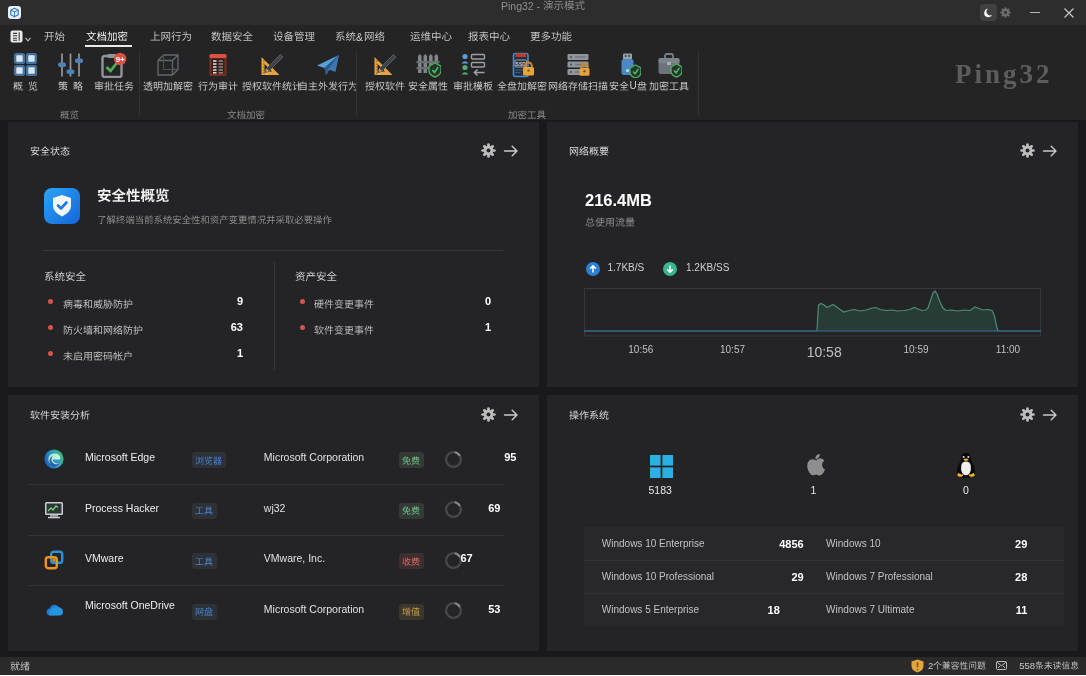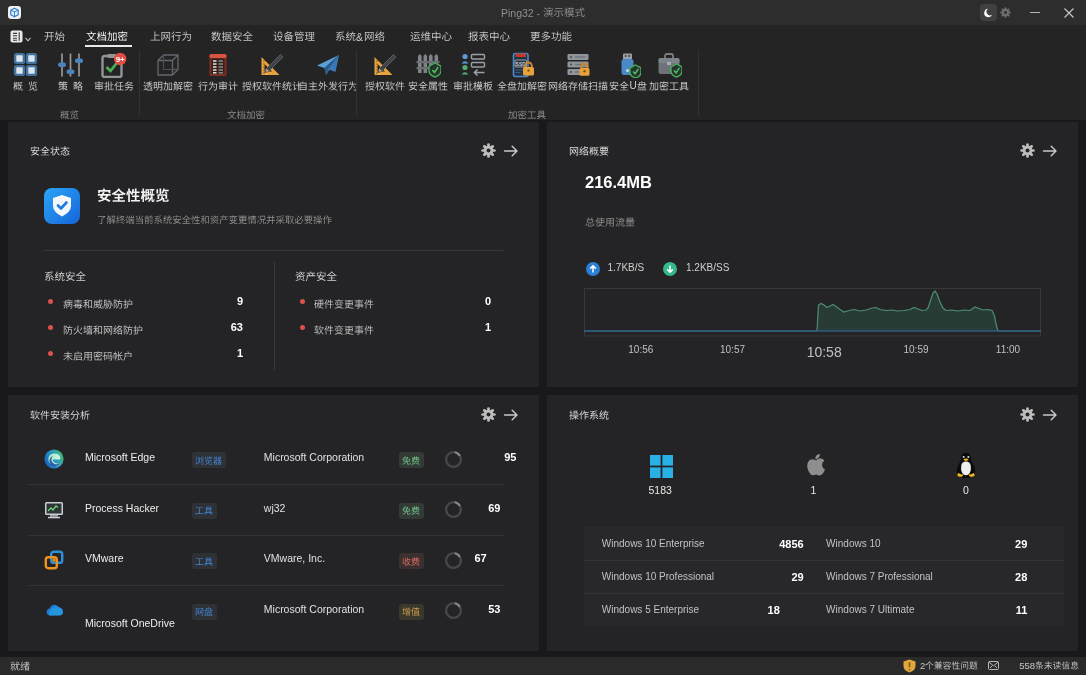--- a/index.html
+++ b/index.html
@@ -25,21 +25,21 @@
 </style></head><body>
 <div id="app">
     <div id="titlebar">
       <div class="abs" style="left:8px;top:6px">
         <svg width="13" height="13" viewBox="0 0 13 13">
           <rect x="0" y="0" width="13" height="13" rx="3.2" fill="#eef1f4"></rect>
           <path d="M6.5 2.2 L10.2 4.3 V8.7 L6.5 10.8 L2.8 8.7 V4.3 Z" fill="none" stroke="#2f7fd6" stroke-width="1.2" stroke-linejoin="round"></path>
           <path d="M6.5 5.8 L2.9 4.4 M6.5 5.8 L10.1 4.4 M6.5 5.8 V10.6" stroke="#2f7fd6" stroke-width="1" fill="none"></path>
         </svg>
       </div>
-      <div class="abs" style="left:0;top:0;width:1086px;height:25px;display:flex;align-items:center;justify-content:center;font-size:10.5px;color:#8f8f8f">Ping32&nbsp;-&nbsp;<svg class="zh" width="42.0" height="10.5" viewBox="0 0 4000 1000">
+      <div class="abs" style="left:0;top:0;width:1086px;height:25px;display:flex;align-items:flex-start;justify-content:center;font-size:10.5px;color:#8f8f8f">Ping32&nbsp;-&nbsp;<svg class="zh" width="42.0" height="10.5" viewBox="0 0 4000 1000">
           <use href="#gR6F14" x="0"></use>
           <use href="#gR793A" x="1000"></use>
           <use href="#gR6A21" x="2000"></use>
           <use href="#gR5F0F" x="3000"></use>
         </svg></div>
       <div class="abs" style="left:980px;top:4px;width:17px;height:17px;background:#404042;border-radius:4px"></div>
       <div class="abs" style="left:983.5px;top:7.5px">
         <svg width="10" height="10" viewBox="0 0 10 10">
           <path d="M8.2 6.8 A4.2 4.2 0 1 1 4.2 0.8 A3.6 3.6 0 0 0 8.2 6.8Z" fill="#fff"></path>
         </svg>
@@ -475,20 +475,21 @@
         </svg>
       </div>
       <div class="rgl" style="left:496.5px;width:60px">
         <svg class="zh" width="38.0" height="9.5" viewBox="0 0 4000 1000">
           <use href="#gR52A0" x="0"></use>
           <use href="#gR5BC6" x="1000"></use>
           <use href="#gR5DE5" x="2000"></use>
           <use href="#gR5177" x="3000"></use>
         </svg>
       </div>
+      <div class="abs" style="left:955px;top:11px;font-size:27px;font-weight:600;color:#5d5d5d;letter-spacing:3px;font-family:&quot;Liberation Serif&quot;,serif">Ping32</div>
     </div>
     <div class="panel" style="left:8px;top:122px;width:531px;height:265px">
       <div class="abs" style="left:21.5px;top:22px;height:14px;display:flex;align-items:center;color:#dedede">
         <svg class="zh" width="40.0" height="10.0" viewBox="0 0 4000 1000">
           <use href="#gR5B89" x="0"></use>
           <use href="#gR5168" x="1000"></use>
           <use href="#gR72B6" x="2000"></use>
           <use href="#gR6001" x="3000"></use>
         </svg>
       </div>
@@ -652,21 +653,21 @@
             <circle cx="8" cy="8" r="5.1" fill="#bdbdbd"></circle>
             <circle cx="8" cy="8" r="2.1" fill="#242427"></circle>
           </g>
         </svg>
       </div>
       <div class="abs" style="left:494px;top:19.5px">
         <svg width="18" height="18" viewBox="0 0 18 18">
           <path d="M2.5 9 H15 M10.2 4.2 L15 9 L10.2 13.8" stroke="#c8c8c8" stroke-width="1.4" fill="none" stroke-linecap="round" stroke-linejoin="round"></path>
         </svg>
       </div>
-      <div class="abs" style="left:38px;top:51px;font-size:16.5px;font-weight:bold;color:#fff">216.4MB</div>
+      <div class="abs" style="left:38px;top:69px;font-size:16.5px;font-weight:bold;color:#fff">216.4MB</div>
       <div class="abs" style="left:38px;top:91px;color:#8f8f8f"><svg class="zh" width="50.0" height="10.0" viewBox="0 0 5000 1000">
           <use href="#gR603B" x="0"></use>
           <use href="#gR4F7F" x="1000"></use>
           <use href="#gR7528" x="2000"></use>
           <use href="#gR6D41" x="3000"></use>
           <use href="#gR91CF" x="4000"></use>
         </svg></div>
       <div class="abs" style="left:38.5px;top:139.5px">
         <svg width="14" height="14" viewBox="0 0 14 14">
           <circle cx="7" cy="7" r="7" fill="#2b7fd4"></circle>
@@ -817,28 +818,28 @@
             <use href="#gR6536" x="0"></use>
             <use href="#gR8D39" x="1000"></use>
           </svg>
         </div></div>
       <div class="abs" style="left:436px;top:155.5px">
         <svg width="19" height="19" viewBox="0 0 19 19">
           <circle cx="9.5" cy="9.5" r="7.4" fill="none" stroke="#48484c" stroke-width="2.3"></circle>
           <path d="M11.8 2.5 a7.4 7.4 0 0 1 3.5 2.6" fill="none" stroke="#88888c" stroke-width="2.3" stroke-linecap="round"></path>
         </svg>
       </div>
-      <div class="abs" style="left:452.5px;top:157px;width:40px;text-align:center;font-size:11px;font-weight:bold;color:#fff">67</div>
+      <div class="abs" style="left:452.5px;top:157px;width:40px;text-align:left;font-size:11px;font-weight:bold;color:#fff">67</div>
       <div class="abs" style="left:36px;top:205.5px">
         <svg width="20" height="20" viewBox="0 0 20 20">
           <path d="M5.5 14.5 a3.5 3.5 0 0 1 0.3 -6.9 a4.8 4.8 0 0 1 9 -1.2 a4 4 0 0 1 1.4 7.8 Z" fill="#1f7ad4"></path>
           <path d="M5.5 14.5 h10.5 a3.2 3.2 0 0 0 1 -6.2 a4.5 4.5 0 0 0 -7.3 -1.6 a6 6 0 0 0 -4.2 7.8Z" fill="#28a2e0" opacity="0.7"></path>
         </svg>
       </div>
-      <div class="abs" style="left:77px;top:222px;font-size:10.5px;color:#ececec">Microsoft OneDrive</div>
+      <div class="abs" style="left:77px;top:204px;font-size:10.5px;color:#ececec">Microsoft OneDrive</div>
       <div class="abs" style="left:183.5px;top:207.0px"><div style="display:inline-flex;align-items:center;justify-content:center;width:25px;height:16px;border-radius:3px;background:#2e3237;color:#4585d6">
           <svg class="zh" width="18.0" height="9.0" viewBox="0 0 2000 1000">
             <use href="#gR7F51" x="0"></use>
             <use href="#gR76D8" x="1000"></use>
           </svg>
         </div></div>
       <div class="abs" style="left:255.8px;top:207.5px;font-size:10.5px;color:#e0e0e0">Microsoft Corporation</div>
       <div class="abs" style="left:390.5px;top:207.0px"><div style="display:inline-flex;align-items:center;justify-content:center;width:25px;height:16px;border-radius:3px;background:#3a372c;color:#cfa04a">
           <svg class="zh" width="18.0" height="9.0" viewBox="0 0 2000 1000">
             <use href="#gR589E" x="0"></use>
@@ -952,21 +953,21 @@
             <use href="#gR6027" x="3000"></use>
             <use href="#gR95EE" x="4000"></use>
             <use href="#gR9898" x="5000"></use>
           </svg></div>
         <div style="margin-left:10px;display:flex;align-items:center">
           <svg width="11" height="9" viewBox="0 0 11 9">
             <rect x="0.5" y="0.5" width="10" height="8" rx="1" fill="none" stroke="#b9b9b9"></rect>
             <path d="M2 7 l2.4 -2.4 M9 7 l-2.4 -2.4 M1 1.2 l4.5 3.6 4.5 -3.6" stroke="#b9b9b9" fill="none"></path>
           </svg>
         </div>
-        <div style="margin-left:20px;margin-right:7px;display:flex;align-items:center">558<svg class="zh" width="44.0" height="8.8" viewBox="0 0 5000 1000">
+        <div style="margin-left:12px;margin-right:7px;display:flex;align-items:center">558<svg class="zh" width="44.0" height="8.8" viewBox="0 0 5000 1000">
             <use href="#gR6761" x="0"></use>
             <use href="#gR672A" x="1000"></use>
             <use href="#gR8BFB" x="2000"></use>
             <use href="#gR4FE1" x="3000"></use>
             <use href="#gR606F" x="4000"></use>
           </svg></div>
       </div>
     </div>
     <svg width="0" height="0" style="position:absolute">
       <defs>

